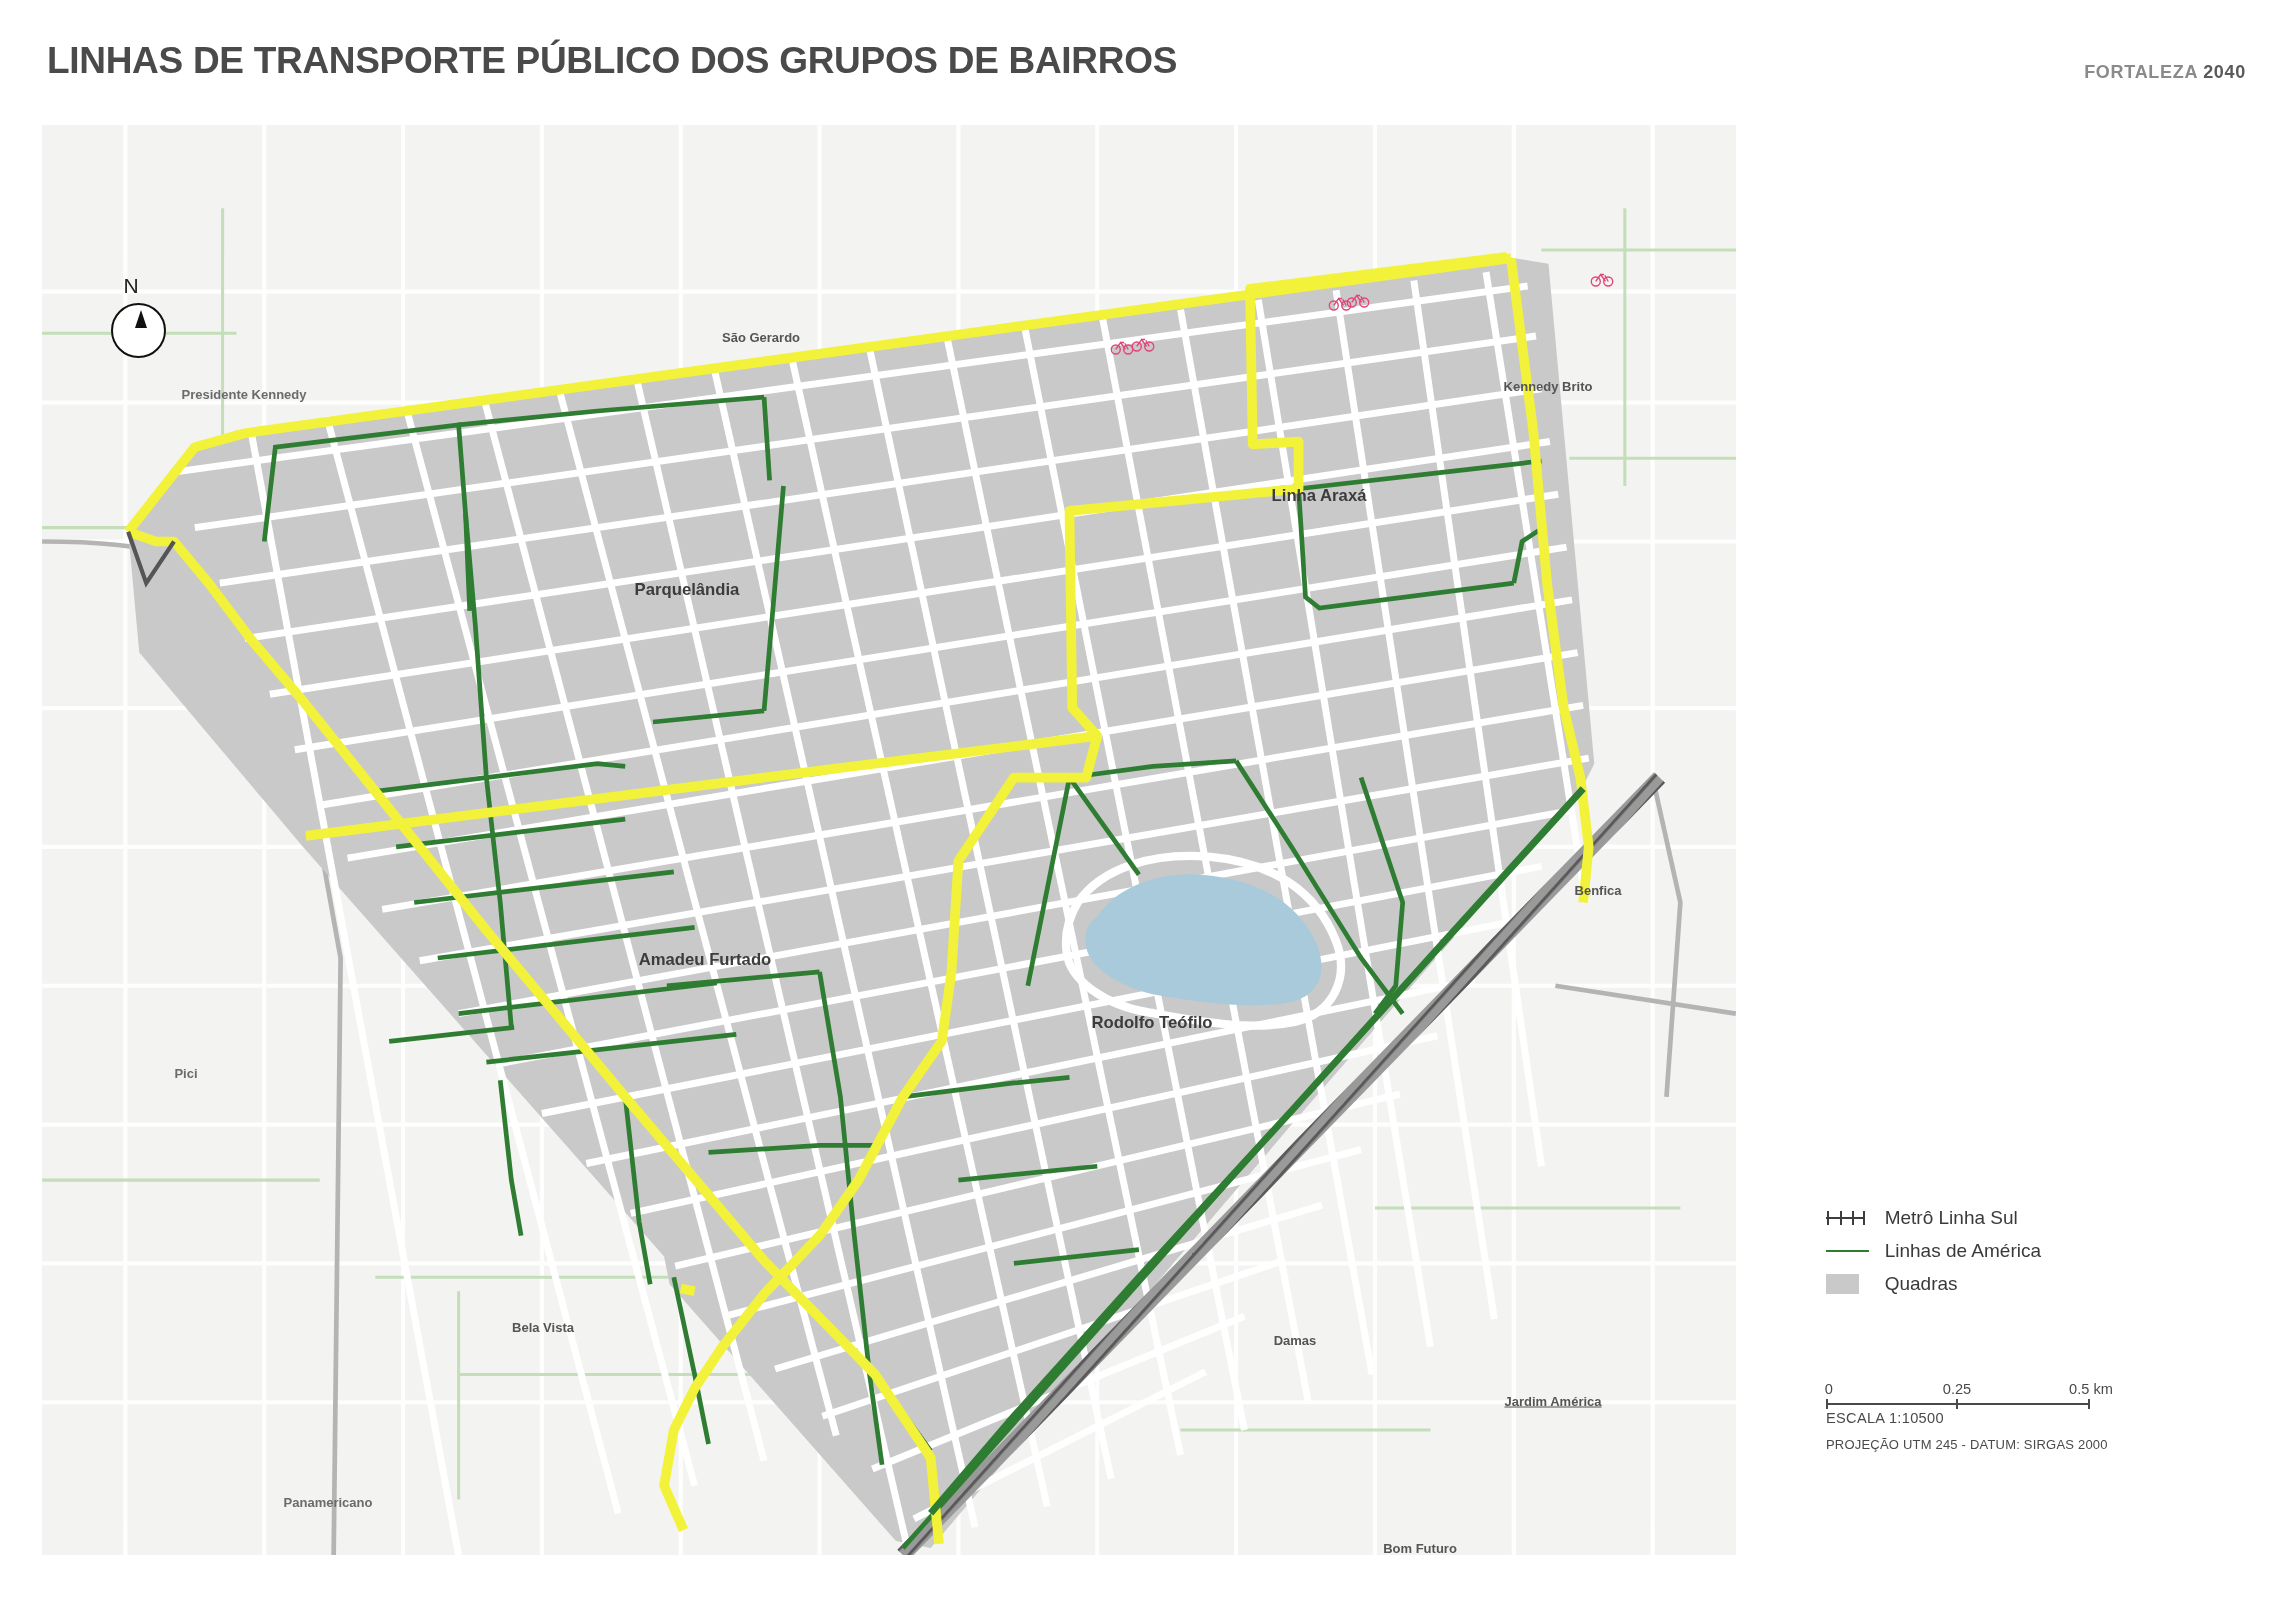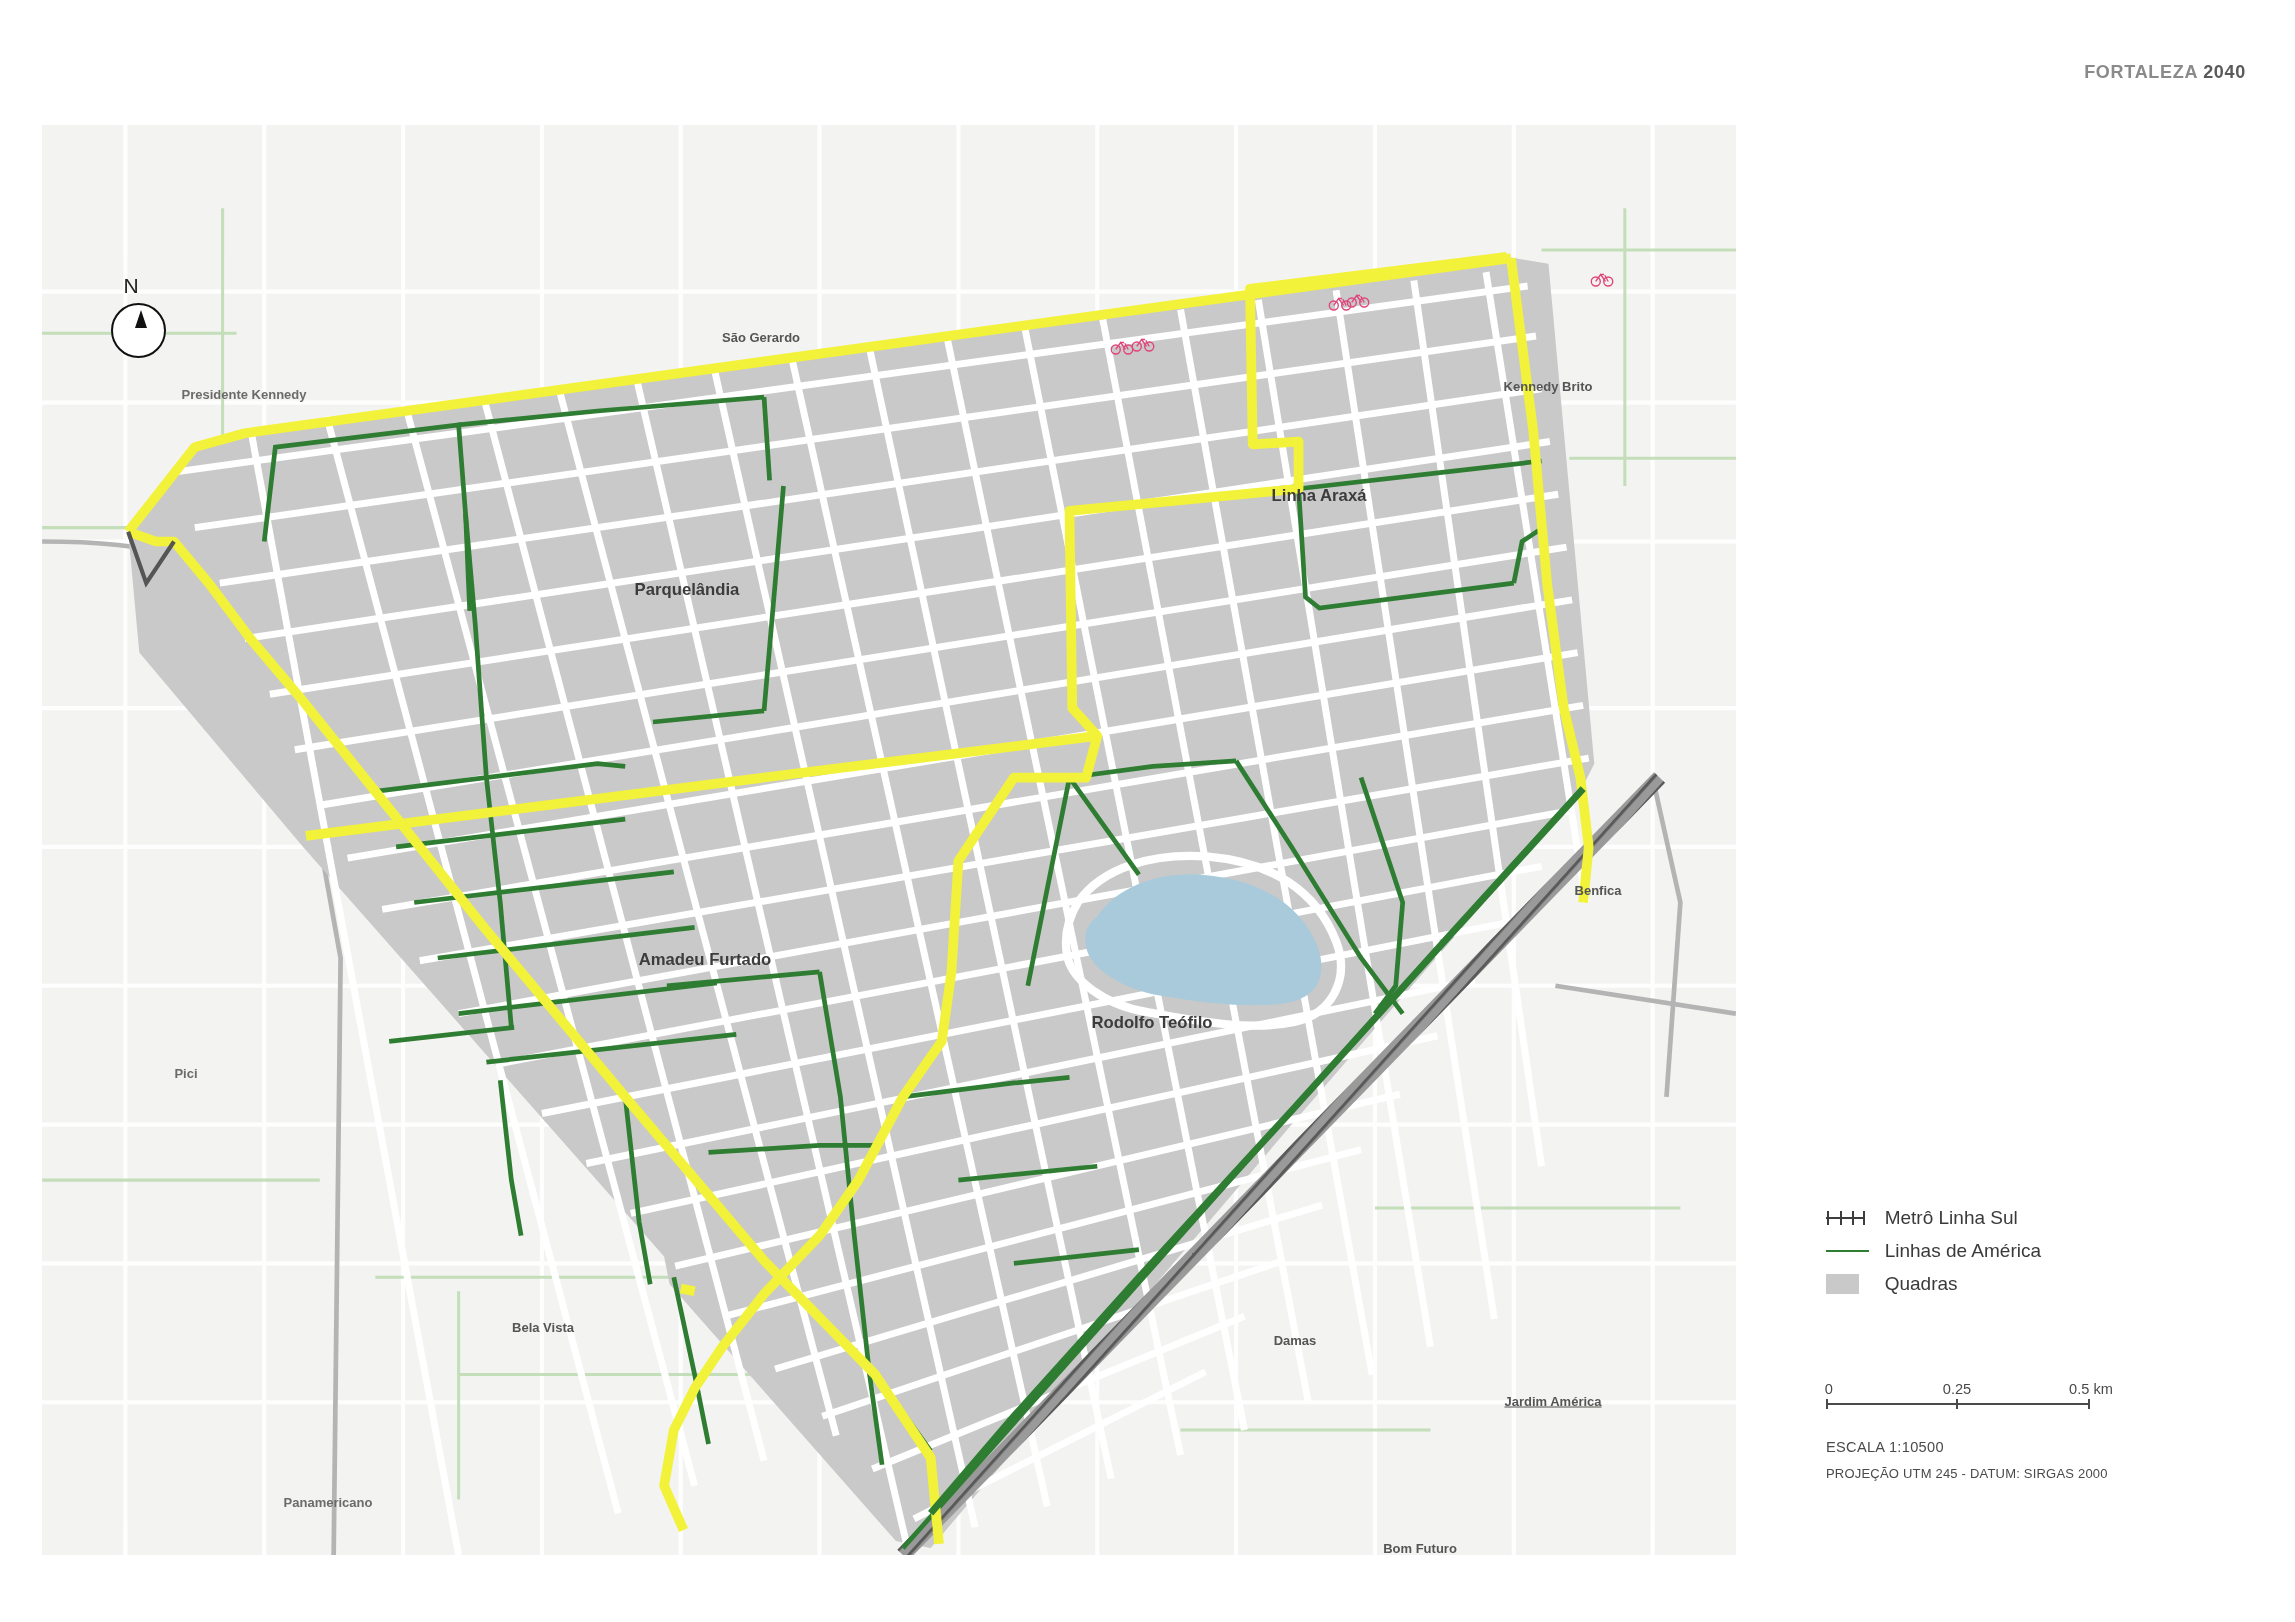--- a/index.html
+++ b/index.html
@@ -40,27 +40,28 @@
   .sym-metro-tick{position:absolute;top:3.5px;width:2.1px;height:14.6px;background:#3d3d3d;}
   .sym-bus{position:absolute;left:0;top:9.7px;width:43px;height:2.8px;background:#2f7d32;}
   .sym-quadra{position:absolute;left:0;top:1.4px;width:33px;height:19.4px;background:#c9c9c9;}
 
   
   #scalebar{position:absolute;left:1826px;top:1381px;width:312px;}
   #scale-ticks{position:relative;height:29px;}
   .sc-label{position:absolute;top:0;font-size:14.6px;color:#4a4a4a;transform:translateX(-50%);white-space:nowrap;}
   .sc-bar{position:absolute;left:0;top:22px;width:264px;height:2.1px;background:#4a4a4a;}
   .sc-mark{position:absolute;top:18px;width:2.1px;height:10.4px;background:#4a4a4a;}
-  #scale-text{margin-top:29px;font-size:14.6px;color:#4a4a4a;letter-spacing:0.3px;}
+  #scale-text{margin-top:0;font-size:14.6px;color:#4a4a4a;letter-spacing:0.3px;}
   #proj-text{margin-top:11px;font-size:13px;color:#4a4a4a;letter-spacing:0.2px;}
 </style>
 </head>
 <body>
 
 <div id="header">
+  <div id="page-title">LINHAS DE TRANSPORTE PÚBLICO DOS GRUPOS DE BAIRROS</div>
   <div id="brand">
     <span>FORTALEZA</span>
     <span class="year">2040</span>
   </div>
 </div>
 
 <div id="map-canvas">
   <svg id="map-svg" width="1694" height="1430" viewBox="0 0 1220 1030">
 
     <defs>

